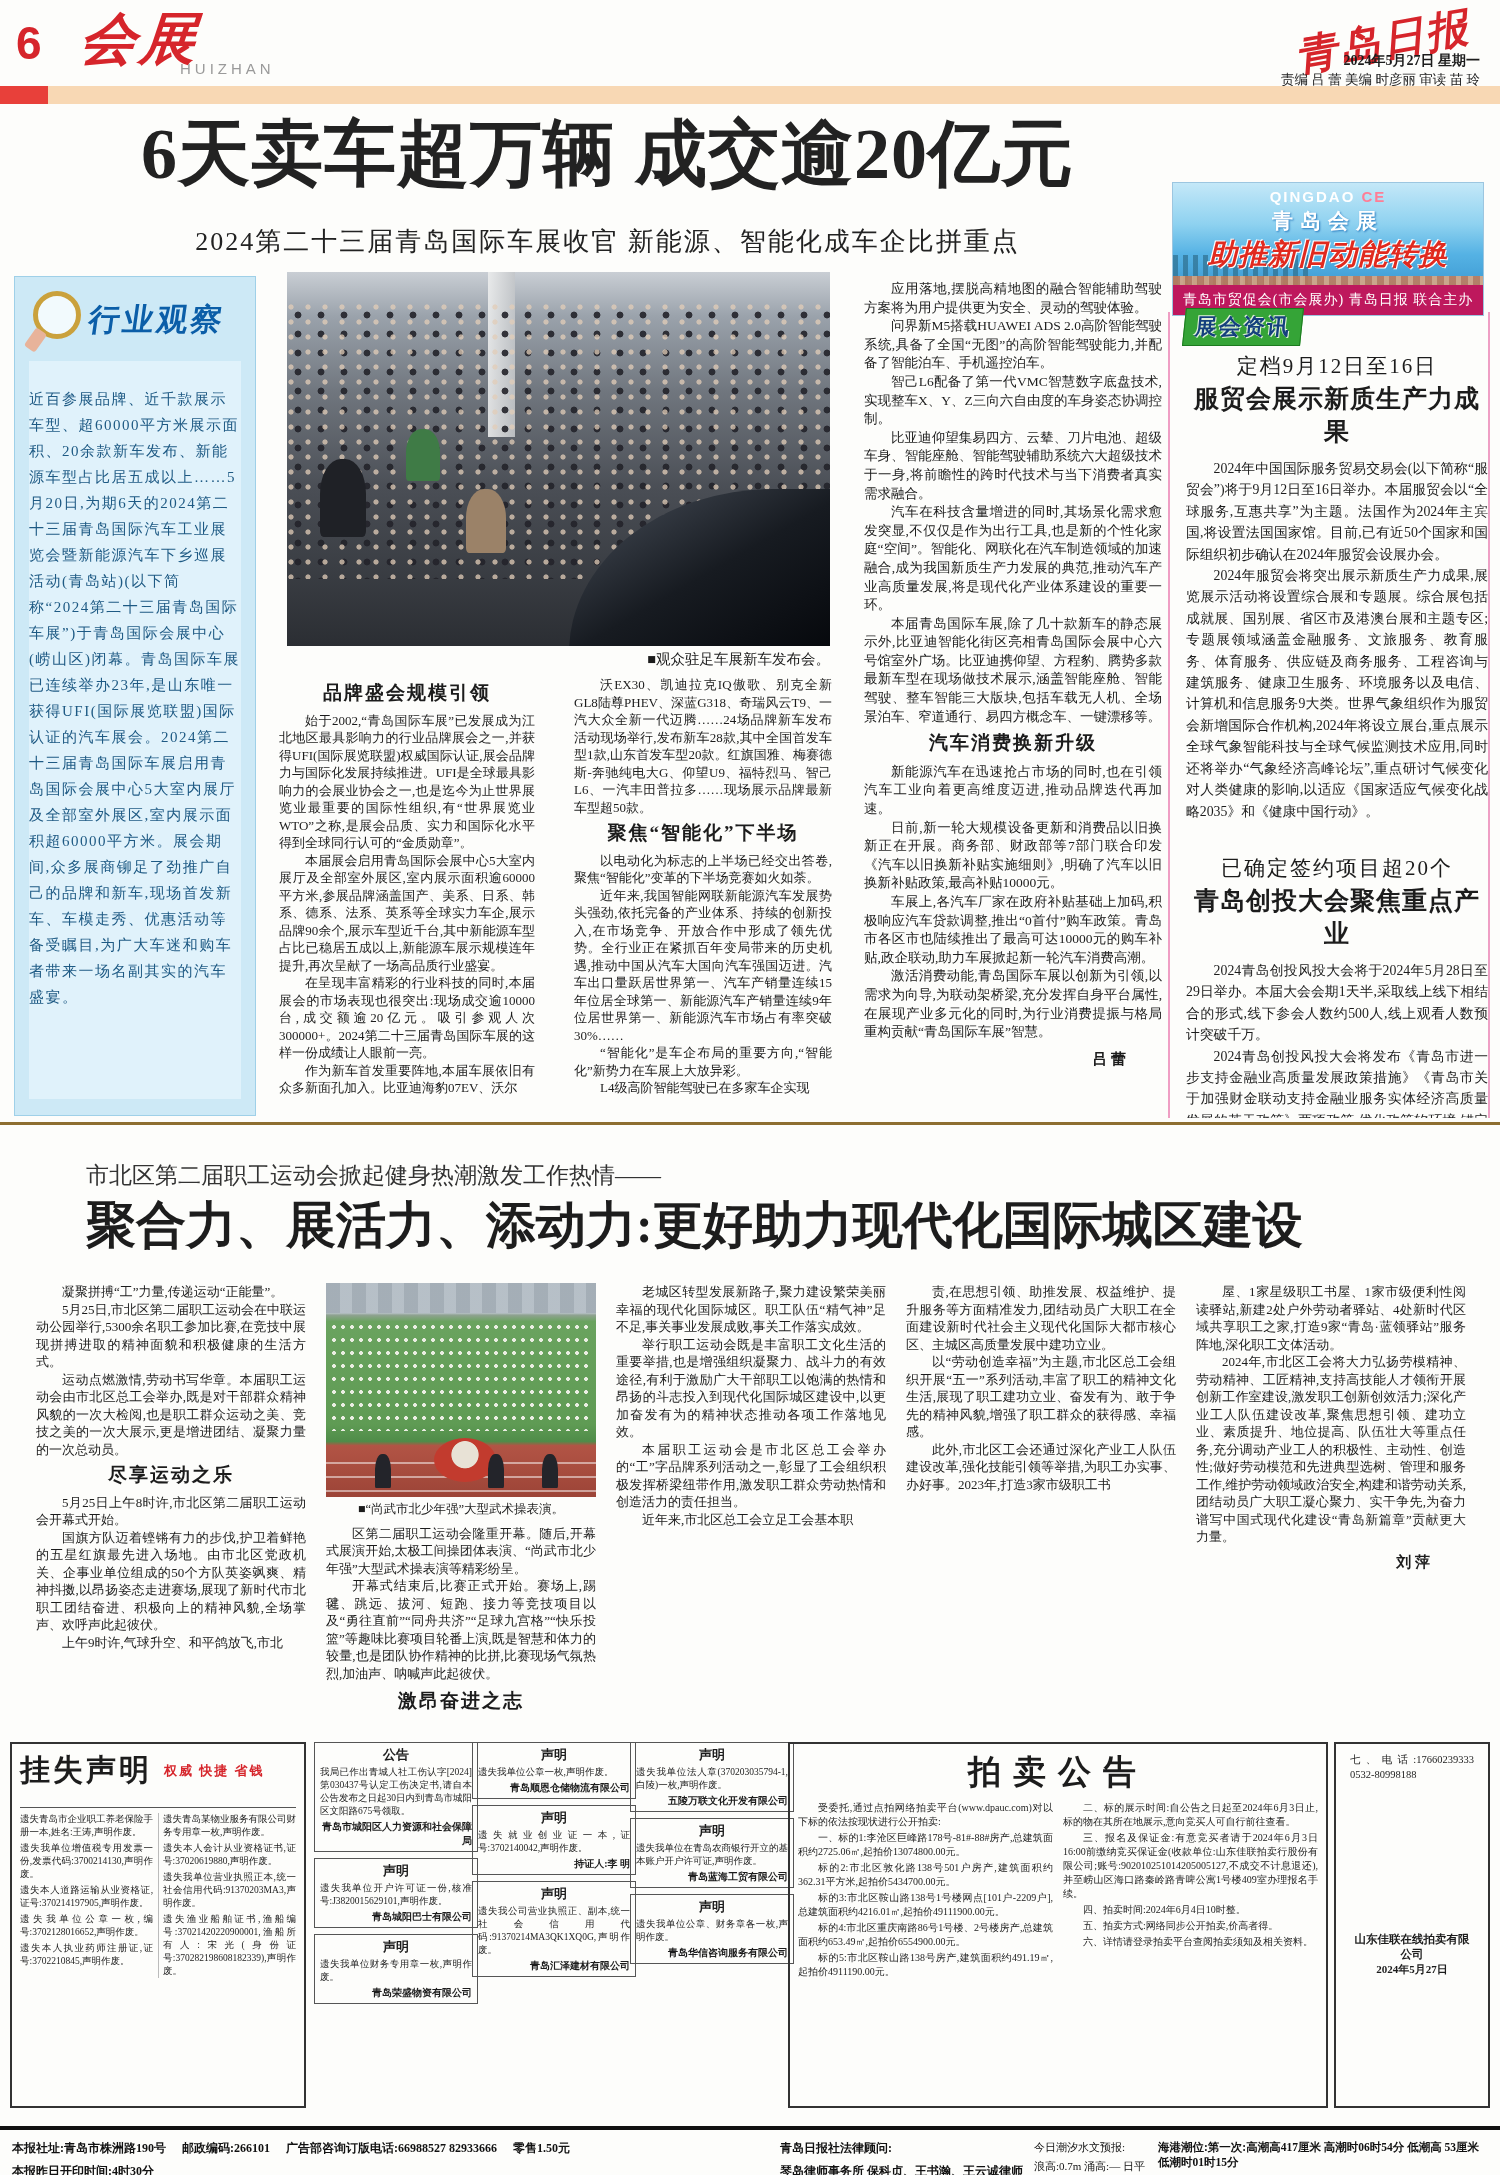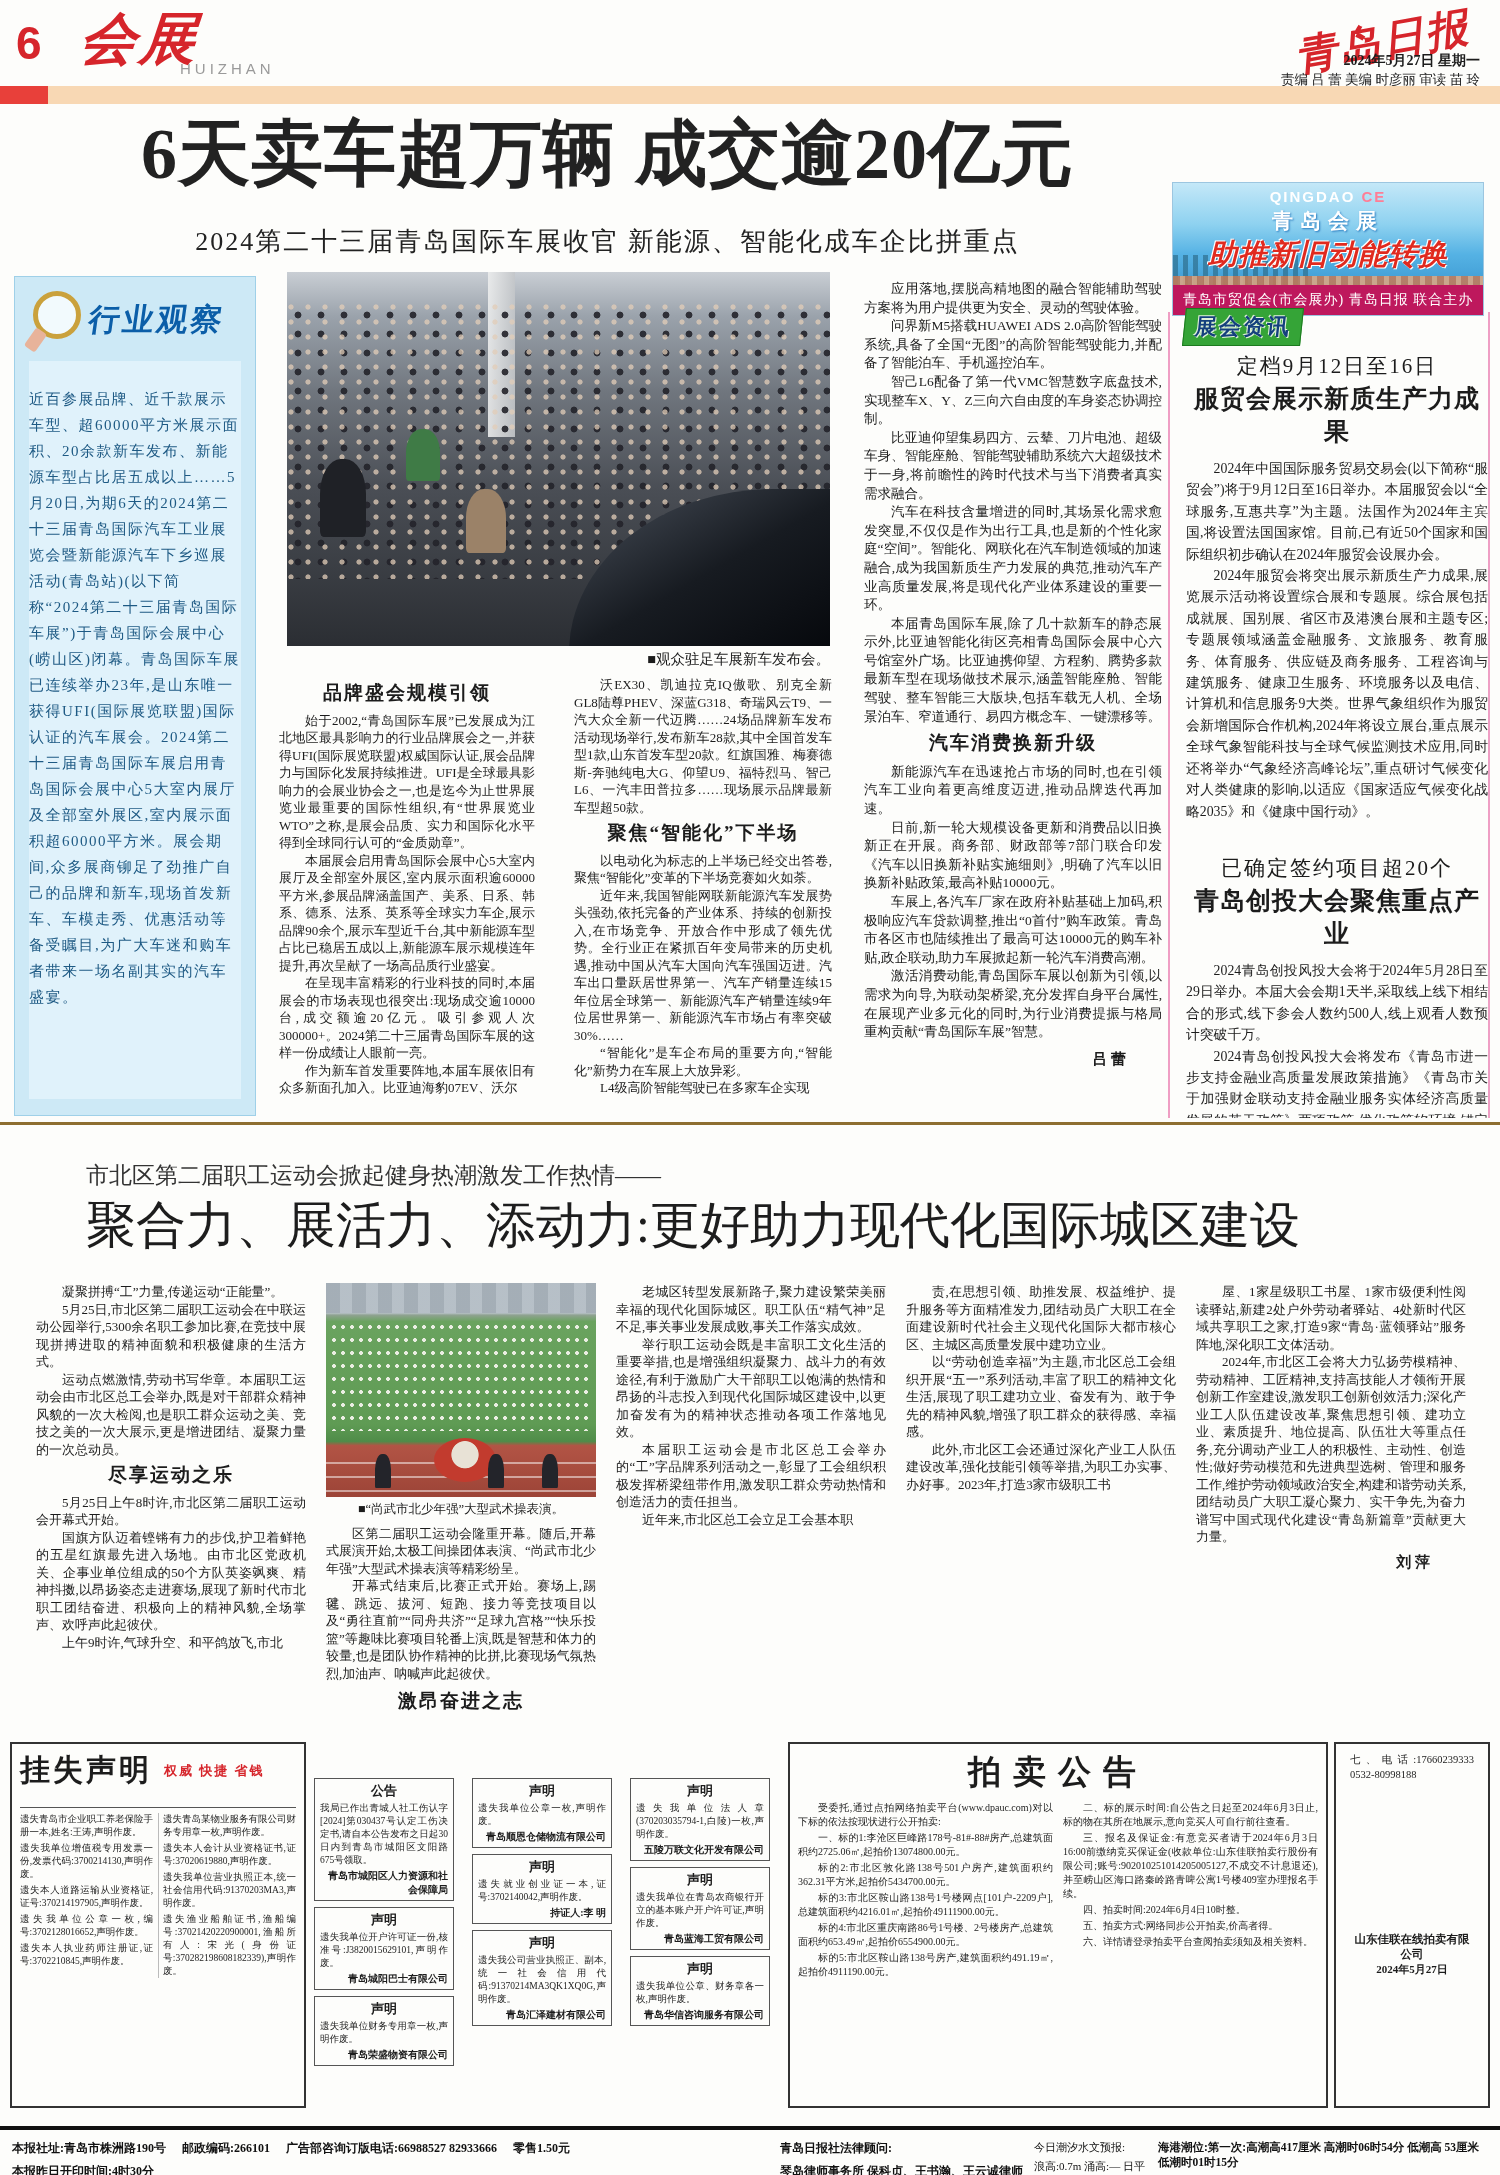--- a/index.html
+++ b/index.html
@@ -82,21 +82,21 @@
         text-shadow:1px 1px 0 #dff0d8,-1px -1px 0 #dff0d8;transform:skewX(-6deg);}
   .expo{position:absolute;left:1186px;top:346px;width:302px;height:772px;overflow:hidden;}
   .expo-kicker{text-align:center;font-size:21px;letter-spacing:2px;margin:6px 0 2px;}
   .expo-title{text-align:center;font-size:25px;font-weight:bold;letter-spacing:1px;margin:2px 0 10px;}
   .expo-body{font-size:13.8px;line-height:21.4px;}
   .expo-body .para{margin:0;text-indent:2em;text-align:justify;}
   .expo-gap{height:26px;}
   
   .rule-brown{position:absolute;left:0;top:1122px;width:1500px;height:3px;background:#8d6e30;}
   .kicker2{position:absolute;left:86px;top:1160px;font-size:23px;color:#333;}
-  .headline2{position:absolute;left:86px;top:1192px;width:1360px;font-size:50px;font-weight:normal;color:#1d1d1d;}
+  .headline2{position:absolute;left:86px;top:1192px;width:1360px;font-size:50px;font-weight:bold;color:#1d1d1d;}
   .a2col{position:absolute;top:1283px;width:270px;height:438px;overflow:hidden;font-size:13px;line-height:17.5px;}
   .a2col .para{margin:0;text-indent:2em;text-align:justify;}
   #a2c1{left:36px;} #a2c2{left:326px;} #a2c3{left:616px;} #a2c4{left:906px;} #a2c5{left:1196px;}
   .photo2{position:relative;width:270px;height:214px;overflow:hidden;margin-bottom:4px;
         background:linear-gradient(180deg,#b9c3c9 0 14%,#8fa291 15%,#6aa35f 18%,#5f9b54 66%,#4f8c49 74%,#b25445 76%,#9c4437 100%);}
   .p2-bldg{position:absolute;top:0;height:14%;width:100%;
         background:repeating-linear-gradient(90deg,#9fa9b2 0 14px,#b6bfc7 14px 26px);opacity:.8;}
   .p2-form{position:absolute;top:19%;height:50%;left:2%;right:2%;
         background-image:radial-gradient(circle at 3px 3px,#f2f2ea 1.6px,rgba(0,0,0,0) 2.2px);
         background-size:9px 13px;opacity:.95;}
@@ -107,21 +107,21 @@
   .p2-fig{position:absolute;bottom:4%;width:16px;height:34px;background:#23242a;border-radius:45% 45% 6% 6%;}
   .caption2{font-size:12.5px;text-align:center;margin:0 0 6px;}
   
   .lostbox{position:absolute;left:10px;top:1742px;width:296px;height:366px;border:2px solid #333;
         box-sizing:border-box;padding:6px 8px;overflow:hidden;}
   .lost-head{display:flex;align-items:center;gap:12px;border-bottom:1px solid #555;padding-bottom:16px;margin-bottom:5px;}
   .lost-title{font-size:30px;font-weight:bold;letter-spacing:3px;}
   .lost-tag{font-size:13px;font-weight:bold;color:#d6252b;letter-spacing:2px;}
   .lost-entries{column-count:2;column-gap:10px;column-rule:1px solid #bbb;font-size:9.5px;line-height:13px;}
   .lost-entries .para{margin:0 0 3px;text-indent:0;text-align:justify;}
-  .noticecol{position:absolute;top:1742px;width:140px;height:366px;overflow:hidden;margin-top:36px;}
+  .noticecol{position:absolute;top:1742px;width:164px;height:366px;overflow:hidden;}
   #nc1{left:314px;} #nc2{left:472px;} #nc3{left:630px;}
   .notice{border:1px solid #555;margin-bottom:6px;padding:3px 5px;}
   .notice-title{text-align:center;font-weight:bold;font-size:13px;margin:0 0 2px;}
   .notice-body{font-size:9.5px;line-height:13px;text-align:justify;margin:0;}
   .notice-signer{font-size:10px;font-weight:bold;text-align:right;margin:2px 0 0;}
   .auction{position:absolute;left:788px;top:1742px;width:540px;height:366px;border:2px solid #333;
         box-sizing:border-box;padding:6px 8px;overflow:hidden;}
   .auction-title{text-align:center;font-size:33px;font-weight:bold;letter-spacing:12px;margin:0 0 6px;}
   .auction-cols{display:flex;gap:10px;}
   .auction-col{width:50%;font-size:10px;line-height:14px;}

